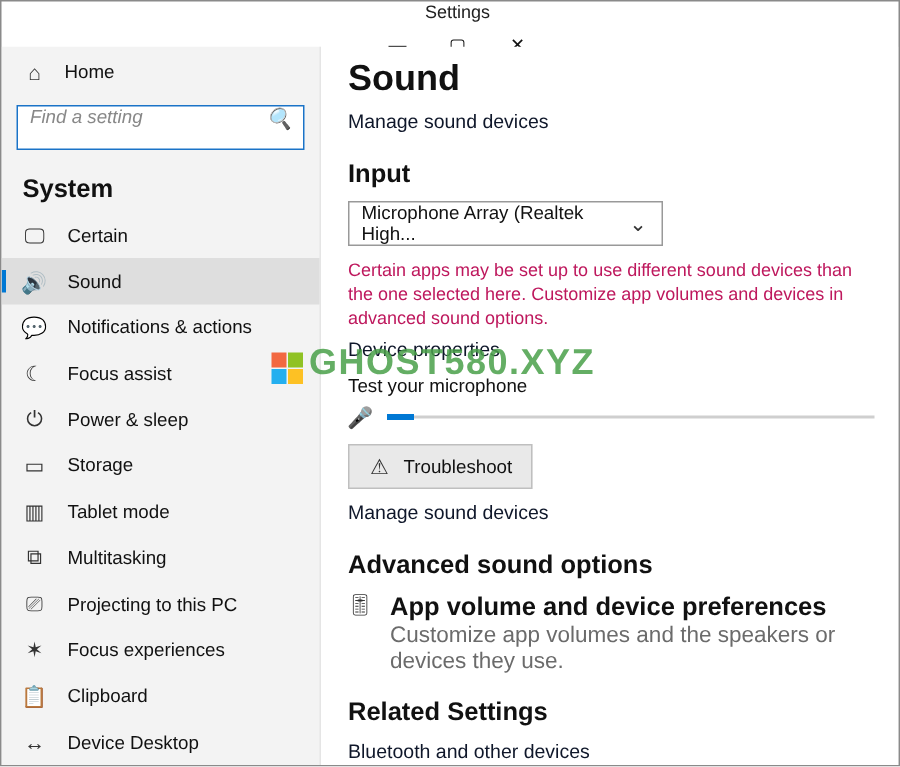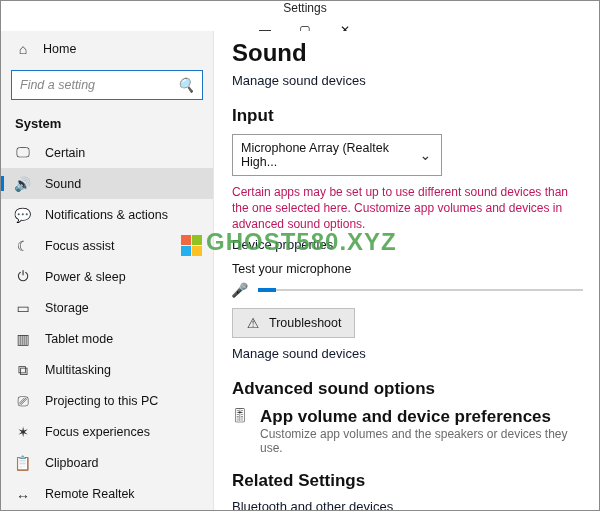--- a/index.html
+++ b/index.html
@@ -7,40 +7,40 @@
   .window { width:600px; height:511px; background:#fff; border:1px solid #8a8a8a; display:flex; flex-direction:column; overflow:hidden; position:relative; }
   .titlebar { height:30px; display:flex; align-items:center; justify-content:space-between; padding:0 0 0 10px;flex-direction:column; }
   .titlebar .title { font-size:12px; color:#222; }
   .winbtns { display:flex; }
   .winbtn { width:40px; height:30px; display:flex; align-items:center; justify-content:center; font-size:12px; }
   .body { flex:1; display:flex; overflow:hidden; }
   .sidebar { width:213px; background:#f3f3f3; border-right:1px solid #e5e5e5; display:flex; flex-direction:column; padding-top:2px; }
   .homecell { display:flex; align-items:center; gap:12px; height:36px; padding:0 14px; }
   .iconcell { width:16px; display:flex; justify-content:center; }
   .searchwrap { padding:6px 10px 10px 10px; }
-  .searchbox { height:30px; border:1px solid #1a73c7; background:#fff; display:flex; align-items:center; padding:0 8px; color:#888; font-style:italic; justify-content:space-between; }
-  .systemhdr { padding:6px 14px 6px 14px; font-weight:600; font-size:13px; }
+  .searchbox { height:30px; border:1px solid #1a73c7; background:#fff; display:flex; align-items:flex-start; padding:0 8px; color:#888; font-style:italic; justify-content:space-between; }
+  .systemhdr { padding:6px 14px 6px 14px; font-weight:600; font-size:17px; }
   .navitem { display:flex; align-items:center; gap:14px; height:36px; padding:0 14px; position:relative; }
   .navitem.sel { background:#dedede; }
   .navitem.sel::before { content:""; position:absolute; left:0; top:8px; bottom:8px; width:3px; background:#0078d4; }
   .navitem .lbl { font-size:12.5px; color:#111; }
   .content { flex:1; overflow:hidden; padding:6px 16px 0 18px; background:#fff; }
   h1.page { font-size:24px; font-weight:600; margin:2px 0 6px 0; }
   a.link { color:#0f172a; font-size:13px; text-decoration:none; display:inline-block; }
   h2.sec { font-size:17px; font-weight:600; margin:18px 0 8px 0; }
   .label { font-size:12.5px; margin:4px 0 6px 0; }
-  .select { width:210px; height:42px; border:1px solid #999; background:#fff; display:flex; align-items:center; justify-content:space-between; padding:0 8px; font-size:12.5px; margin-bottom:8px; }
+  .select { width:210px; height:30px; border:1px solid #999; background:#fff; display:flex; align-items:center; justify-content:space-between; padding:0 8px; font-size:12.5px; margin-bottom:8px; }
   .desc { font-size:12px; color:#be185d; line-height:1.35; max-width:380px; }
   .microw { display:flex; align-items:center; gap:10px; margin:6px 0 10px 0; }
   .meter { flex:1; height:2px; background:#cfcfcf; position:relative; max-width:360px; }
   .meter .fill { position:absolute; left:0; top:-1px; width:18px; height:4px; background:#0078d4; }
   .btn { height:30px; border:1px solid #bfbfbf; background:#e9e9e9; display:inline-flex; align-items:center; gap:8px; padding:0 12px; font-size:12.5px; margin-bottom:8px; }
   .advrow { display:flex; gap:12px; align-items:flex-start; }
   .advtitle { font-size:17px; font-weight:600; }
-  .advsub { font-size:12px; color:#6b6b6b; }
+  .advsub { font-size:15px; color:#6b6b6b; }
   .watermark { position:absolute; left:180px; top:227px; font-size:24px; font-weight:600; letter-spacing:1px; color:#4aa04a; opacity:0.85; display:flex; align-items:flex-end; gap:4px; pointer-events:none; }
   .wmlogo { display:grid; grid-template-columns:10px 10px; grid-template-rows:10px 10px; gap:1px; }
   .wmlogo span:nth-child(1){background:#f25022;} .wmlogo span:nth-child(2){background:#7fba00;}
   .wmlogo span:nth-child(3){background:#00a4ef;} .wmlogo span:nth-child(4){background:#ffb900;}
   .ico { width:16px; height:16px; display:inline-flex; align-items:center; justify-content:center; font-size:14px; color:#333; }
 </style>
 </head>
 <body>
 
 <div class="window">
@@ -108,21 +108,21 @@
       <div class="navitem">
         <span class="iconcell ico">✶</span>
         <span class="lbl">Focus experiences</span>
       </div>
       <div class="navitem">
         <span class="iconcell ico">📋</span>
         <span class="lbl">Clipboard</span>
       </div>
       <div class="navitem">
         <span class="iconcell ico">↔</span>
-        <span class="lbl">Remote Realtek</span>
+        <span class="lbl">Device Desktop</span>
       </div>
     </div>
 
     <div class="content">
       <h1 class="page">Sound</h1>
       <a class="link">Manage sound devices</a>
 
       <h2 class="sec">Input</h2>
       <div class="select">
         <span>Microphone Array (Realtek High...</span>

